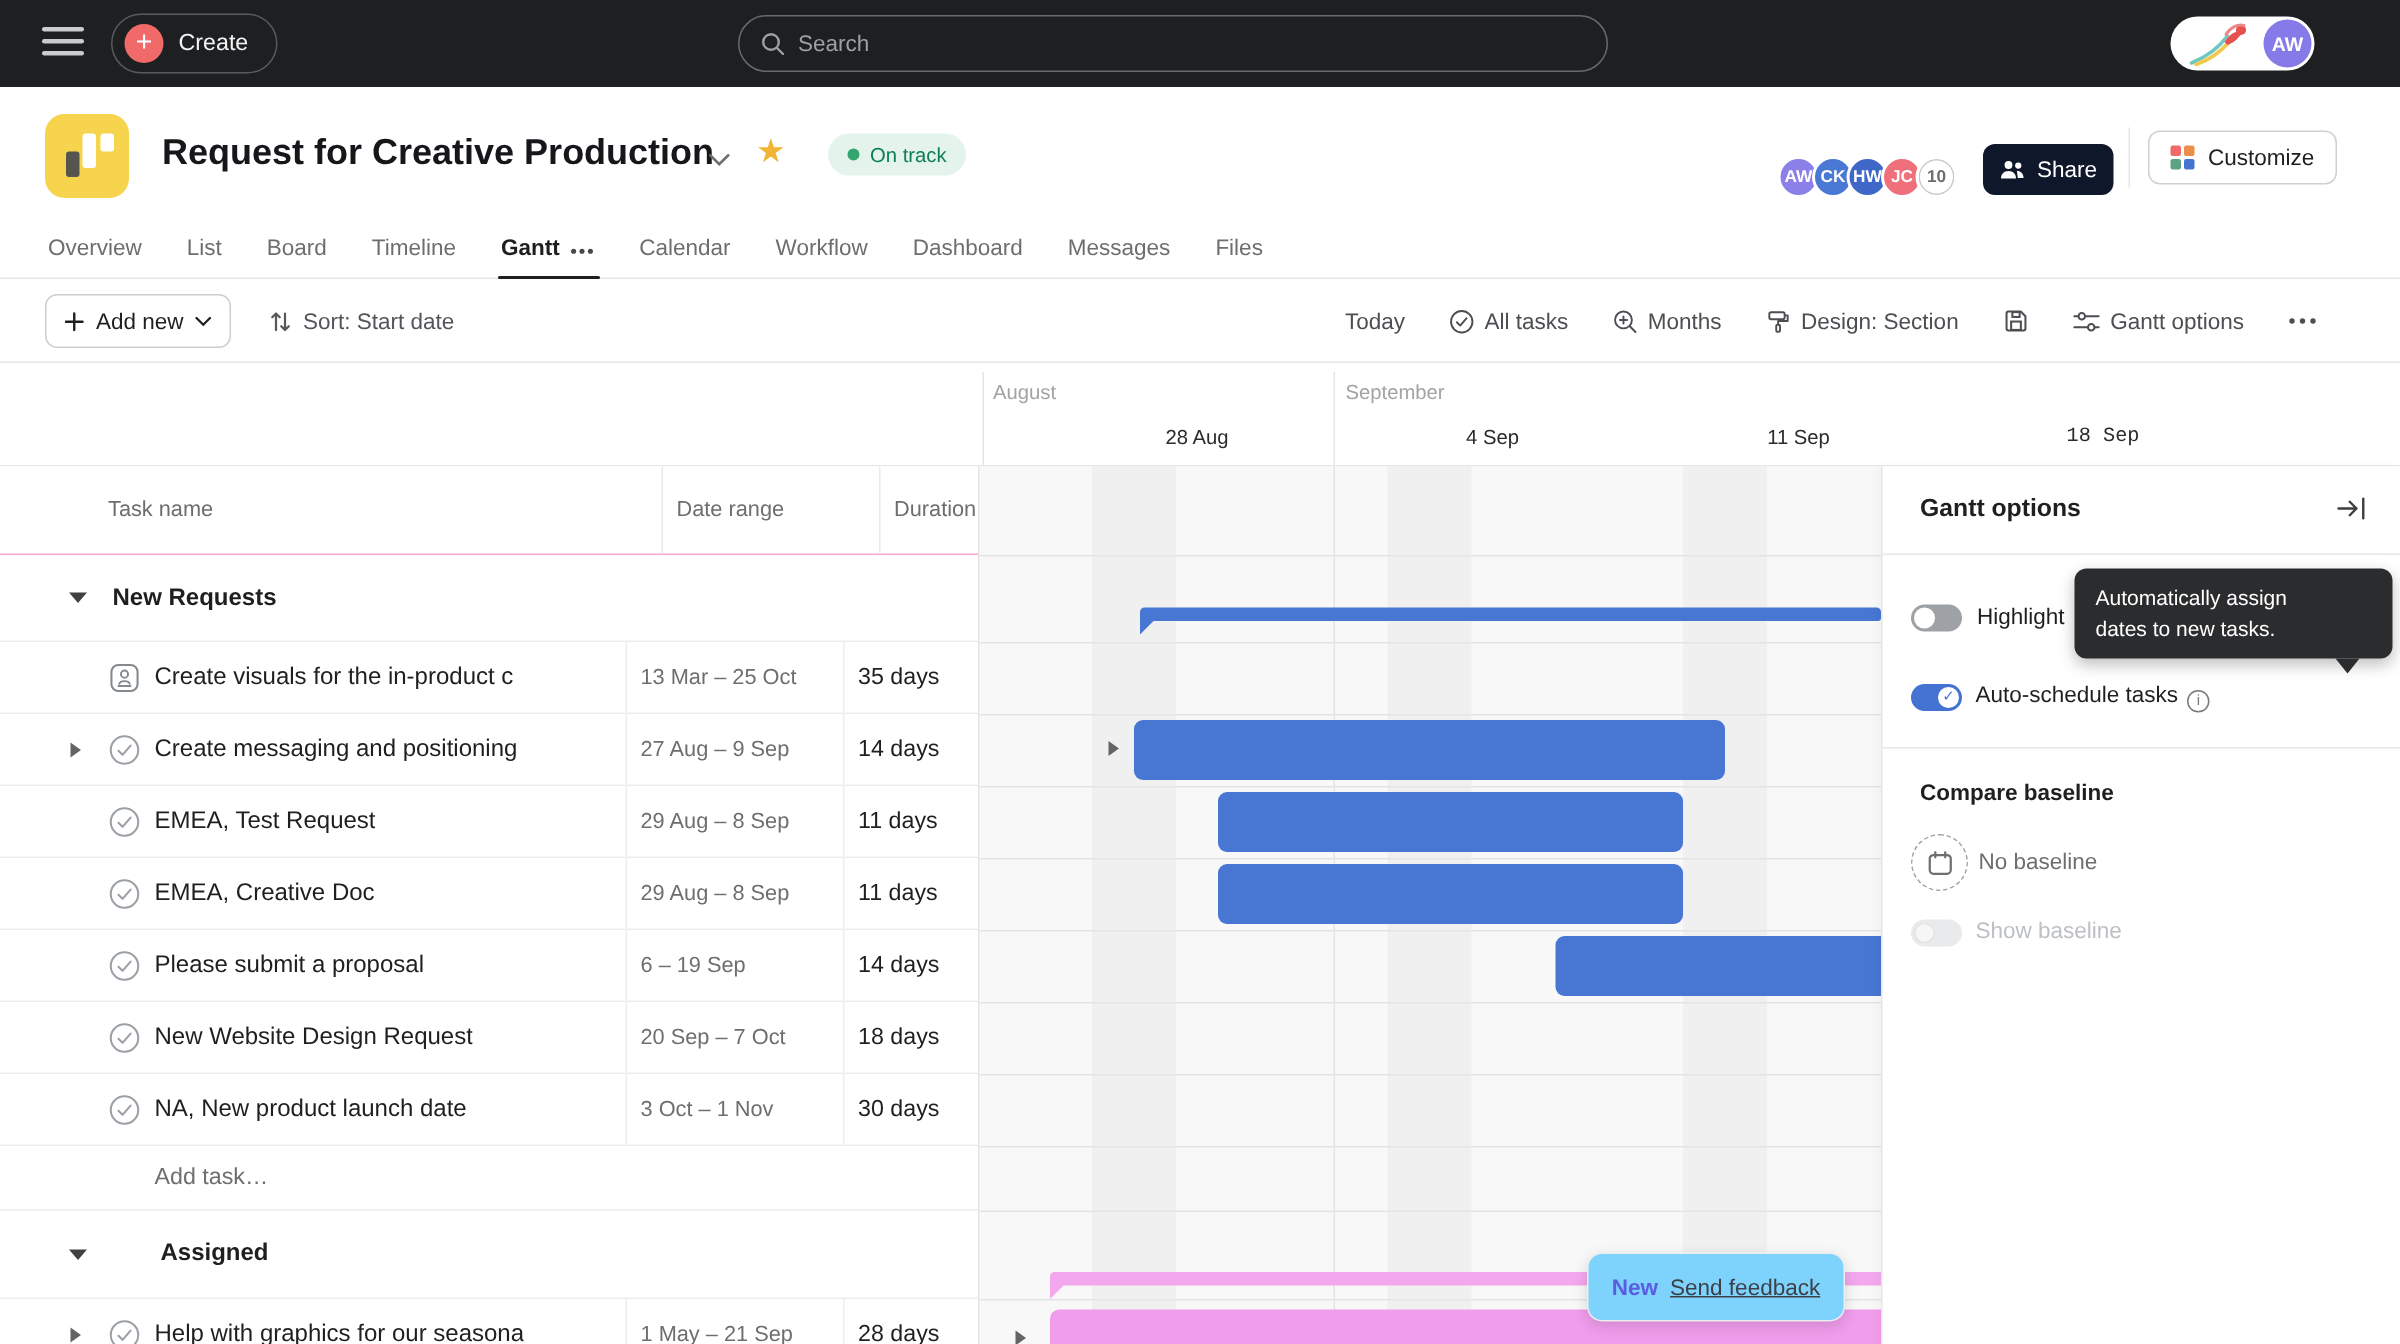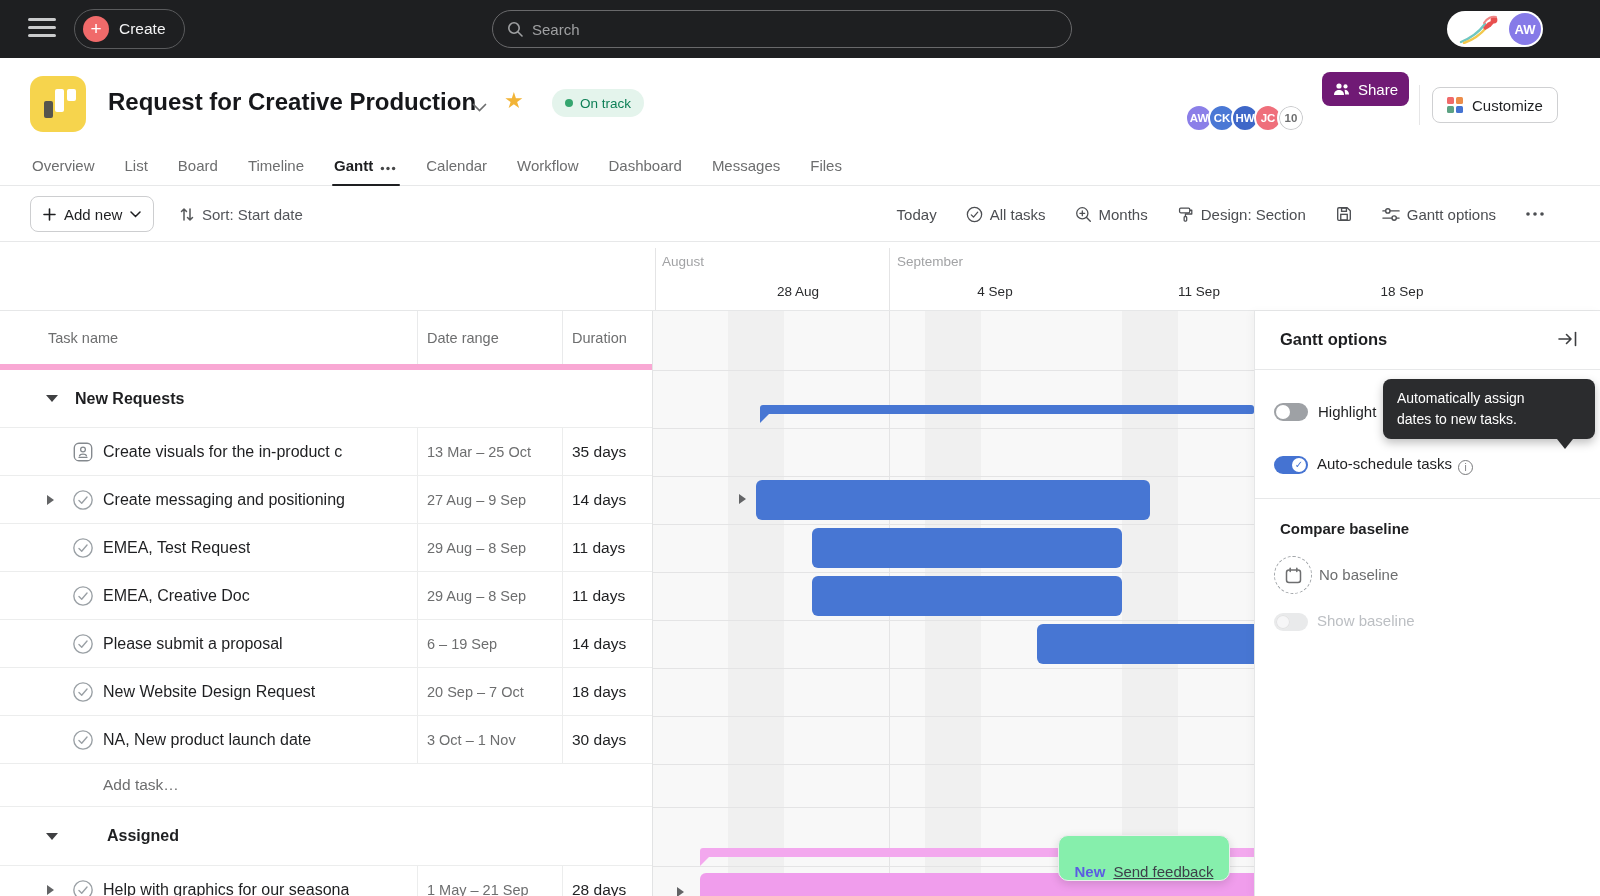--- a/index.html
+++ b/index.html
@@ -26,21 +26,21 @@
   .proj-icon .b2 { position:absolute; left:25px; top:13px; width:9px; height:23px; border-radius:2px; background:#fff; }
   .proj-icon .b3 { position:absolute; left:37px; top:13px; width:9px; height:12px; border-radius:2px; background:#fff; }
   .proj-title { position:absolute; left:108px; top:88px; font-size:24px; font-weight:700; color:#16171a; }
   .title-chevron { position:absolute; left:472px; top:98px; cursor:pointer; }
   .fav-star { position:absolute; left:504px; top:88px; font-size:22px; color:#f2b437; cursor:pointer; }
   .status-pill { position:absolute; left:552px; top:89px; height:28px; background:#e4f4ec; border-radius:14px; display:flex; align-items:center; padding:0 13px; gap:7px; cursor:pointer; }
   .status-dot { width:8px; height:8px; border-radius:50%; background:#35a56f; }
   .status-pill span { color:#0d7f56; font-size:13.5px; }
   .hdr-avatars { position:absolute; left:1190px; top:104px; display:flex; }
   .hdr-avatar { width:28px; height:28px; border-radius:50%; color:#fff; font-size:11.5px; font-weight:700; display:flex; align-items:center; justify-content:center; border:2px solid #fff; margin-left:-5px; cursor:pointer; }
-  .share-btn { position:absolute; left:1322px; top:72px; width:87px; height:34px; background:#701a75; border-radius:8px; color:#fff; font-size:15px; display:flex; align-items:center; justify-content:center; gap:8px; cursor:pointer; }
+  .share-btn { position:absolute; left:1322px; top:96px; width:87px; height:34px; background:#0f172a; border-radius:8px; color:#fff; font-size:15px; display:flex; align-items:center; justify-content:center; gap:8px; cursor:pointer; }
   .hdr-divider { position:absolute; left:1419px; top:85px; width:1px; height:40px; background:#e6e6e7; }
   .customize-btn { position:absolute; left:1432px; top:87px; height:36px; padding:0 14px; background:#fff; border:1px solid #cfd0d2; border-radius:8px; display:flex; align-items:center; gap:9px; font-size:15px; color:#1e1f21; cursor:pointer; }
   .cgrid { display:grid; grid-template-columns:7px 7px; grid-template-rows:7px 7px; gap:2px; }
   .cgrid i { border-radius:1.5px; }
 
   
   .tabs { position:absolute; left:0; top:146px; width:1600px; height:40px; border-bottom:1px solid #e7e8e9; display:flex; align-items:center; gap:30px; padding-left:32px; }
   .tab { font-size:15px; color:#6d6e6f; cursor:pointer; position:relative; height:40px; display:flex; align-items:center; gap:7px; }
   .tab.active { color:#1e1f21; font-weight:700; }
   .tab.active::after { content:""; position:absolute; left:-2px; right:-4px; bottom:0; height:2px; background:#1e1f21; border-radius:2px; }
@@ -65,27 +65,27 @@
   .gantt { position:absolute; left:0; top:0; width:1600px; height:586px; background:#f8f8f8; }
   .wk-band { position:absolute; top:0; bottom:0; width:56px; background:#f0f0f0; }
   .g-line { position:absolute; left:652px; right:0; height:1px; background:#e4e4e5; }
   .g-month-line { position:absolute; top:0; bottom:0; width:1px; background:#e4e4e5; }
   .bar { position:absolute; border-radius:6px; }
   .bar.flat-right { border-top-right-radius:0; border-bottom-right-radius:0; }
   .summary-bar { position:absolute; height:22px; }
   .summary-bar .rail { position:absolute; left:0; top:0; right:0; height:9px; border-radius:3px 3px 2px 0; }
   .summary-bar .notch { position:absolute; left:0; top:8px; width:0; height:0; border-top:10px solid transparent; border-right:10px solid transparent; }
   .g-caret { position:absolute; width:0; height:0; border-top:5.5px solid transparent; border-bottom:5.5px solid transparent; border-left:7.5px solid #636466; cursor:pointer; }
-  .feedback-pill { position:absolute; background:#86efac; border:1px solid #ededee; border-radius:10px; box-shadow:0 3px 10px rgba(0,0,0,.14); display:flex; align-items:flex-end; justify-content:center; gap:8px; font-size:15px; z-index:4; }
+  .feedback-pill { position:absolute; background:#7dd3fc; border:1px solid #ededee; border-radius:10px; box-shadow:0 3px 10px rgba(0,0,0,.14); display:flex; align-items:center; justify-content:center; gap:8px; font-size:15px; z-index:4; }
   .feedback-pill .new { color:#5b5ce2; font-weight:700; cursor:default; }
   .feedback-pill .link { color:#3d4049; text-decoration:underline; cursor:pointer; }
 
   
   .task-table { position:absolute; left:0; top:0; width:653px; height:586px; background:#fff; border-right:1px solid #e2e3e4; overflow:hidden; }
-  .tt-header { height:59px; display:grid; grid-template-columns:417px 145px 90px; border-bottom:6px solid #f9a8d4; }
+  .tt-header { height:59px; display:grid; grid-template-columns:417px 145px 90px; border-bottom:1px solid #f9a8d4;padding-left:24px; }
   .tt-header .hc { display:flex; align-items:center; font-size:14.5px; color:#6d6e6f; }
   .tt-header .hc:nth-child(1){ padding-left:48px; }
   .tt-header .hc:nth-child(2), .tt-header .hc:nth-child(3){ border-left:1px solid #e9eaeb; padding-left:9px; }
   .trow { display:grid; grid-template-columns:417px 145px 90px; border-bottom:1px solid #eceded; position:relative; }
   .trow .c2, .trow .c3 { display:flex; align-items:center; padding-left:9px; }
   .trow.task .c2, .trow.task .c3 { border-left:1px solid #eceded; }
   .c1 { display:flex; align-items:center; overflow:hidden; }
   .caret-btn { position:absolute; left:47px; width:0; height:0; border-top:5.5px solid transparent; border-bottom:5.5px solid transparent; border-left:7.5px solid #636466; cursor:pointer; }
   .sec-caret { position:absolute; left:46px; width:0; height:0; border-left:6px solid transparent; border-right:6px solid transparent; border-top:7.5px solid #3f4042; cursor:pointer; }
   .sec-label { padding-left:75px; font-size:16px; font-weight:700; color:#1e1f21; }
@@ -316,21 +316,21 @@
   </div>
 
   <div class="dates">
       <div class="month-tick" style="left: 655px;"></div>
       <div class="month-tick" style="left: 889px;"></div>
       <span class="month-label" style="left: 662px;">August</span>
       <span class="month-label" style="left: 897px;">September</span>
       <span class="week-label" style="left: 798px;">28 Aug</span>
       <span class="week-label" style="left: 995px;">4 Sep</span>
       <span class="week-label" style="left: 1199px;">11 Sep</span>
-      <span class="week-label" style="left: 1402px;">18 Sep</span>
+      <span class="week-label" style="left: 1402px; font-family: Liberation Mono, monospace;">18 Sep</span>
     </div>
 
   <div class="main">
     <div class="gantt">
         <div class="wk-band" style="left: 728px;"></div>
         <div class="wk-band" style="left: 925px;"></div>
         <div class="wk-band" style="left: 1122px;"></div>
         <div class="g-month-line" style="left: 889px;"></div>
         <div class="g-line" style="top: 59px;"></div>
         <div class="g-line" style="top: 117px;"></div>

